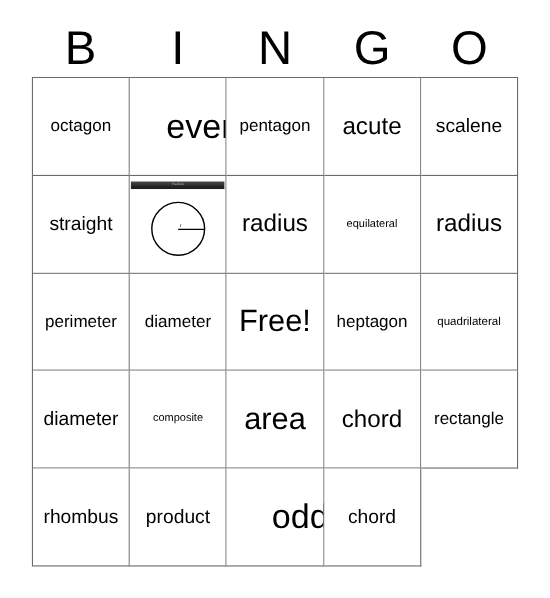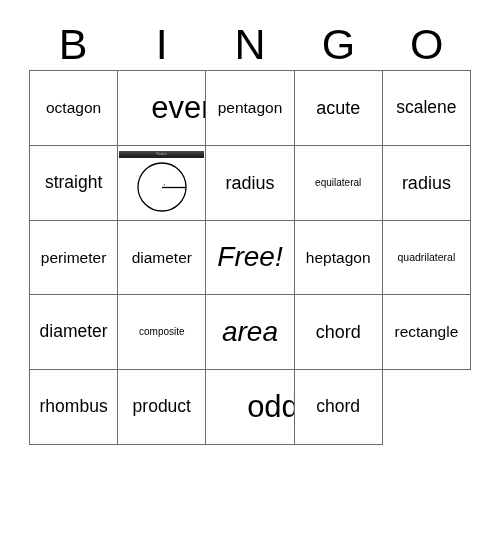--- a/index.html
+++ b/index.html
@@ -44,21 +44,21 @@
     letter-spacing: 0;
     color: #000000;
   }
 
   
   .grid {
     position: absolute;
     left: 29px;
     top: 70px;
     width: 442px;
-    height: 375px;
+    height: 445px;
     display: grid;
     grid-template-columns: repeat(5, 1fr);
     grid-template-rows: repeat(5, 1fr);
     border-top: 1px solid #6b6b6b;
     border-left: 1px solid #6b6b6b;
     box-sizing: border-box;
     background: #ffffff;
   }
   .cell {
     position: relative;
@@ -78,22 +78,22 @@
     color: #000000;
     padding: 0 2px;
     white-space: nowrap;
   }
 
   
   .fs-10 { font-size: 10.5px; }
   .fs-13 { font-size: 10px; }
   .fs-15 { font-size: 15.5px; }
   .fs-17 { font-size: 17.5px; }
-  .fs-25 { font-size: 18px; }
-  .fs-28 { font-size: 28px; font-style: italic; }
+  .fs-25 { font-size: 22px; }
+  .fs-28 { font-size: 28px; }
   .fs-31 { font-size: 31px; margin-left: 46px; }
 
   
   .pic-wrap {
     position: absolute;
     left: 1px;
     top: 5px;
     right: 1px;
     bottom: 3px;
     display: flex;

